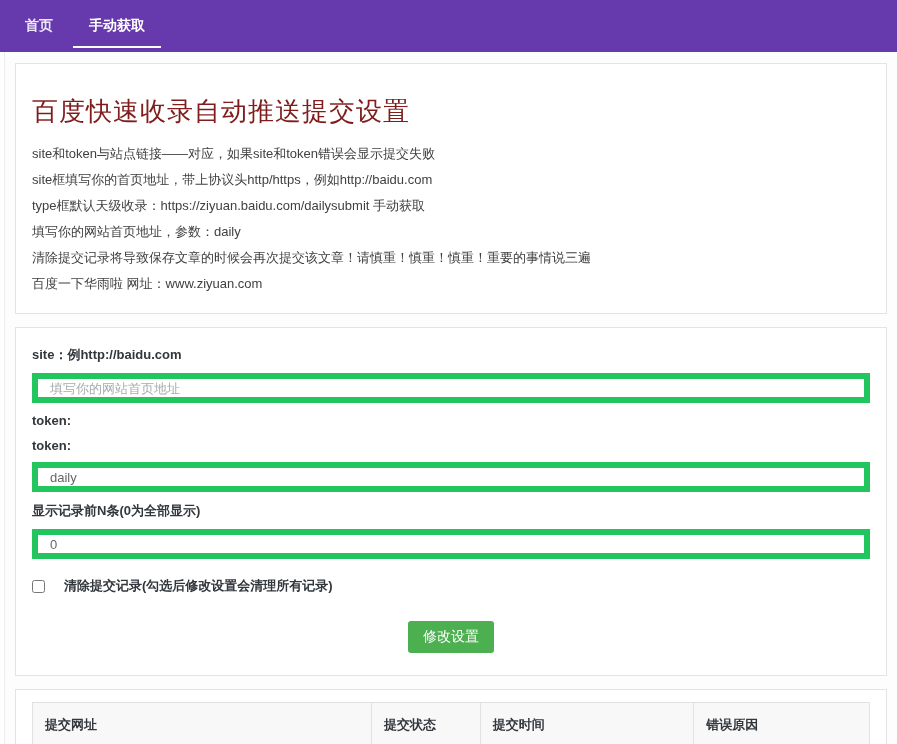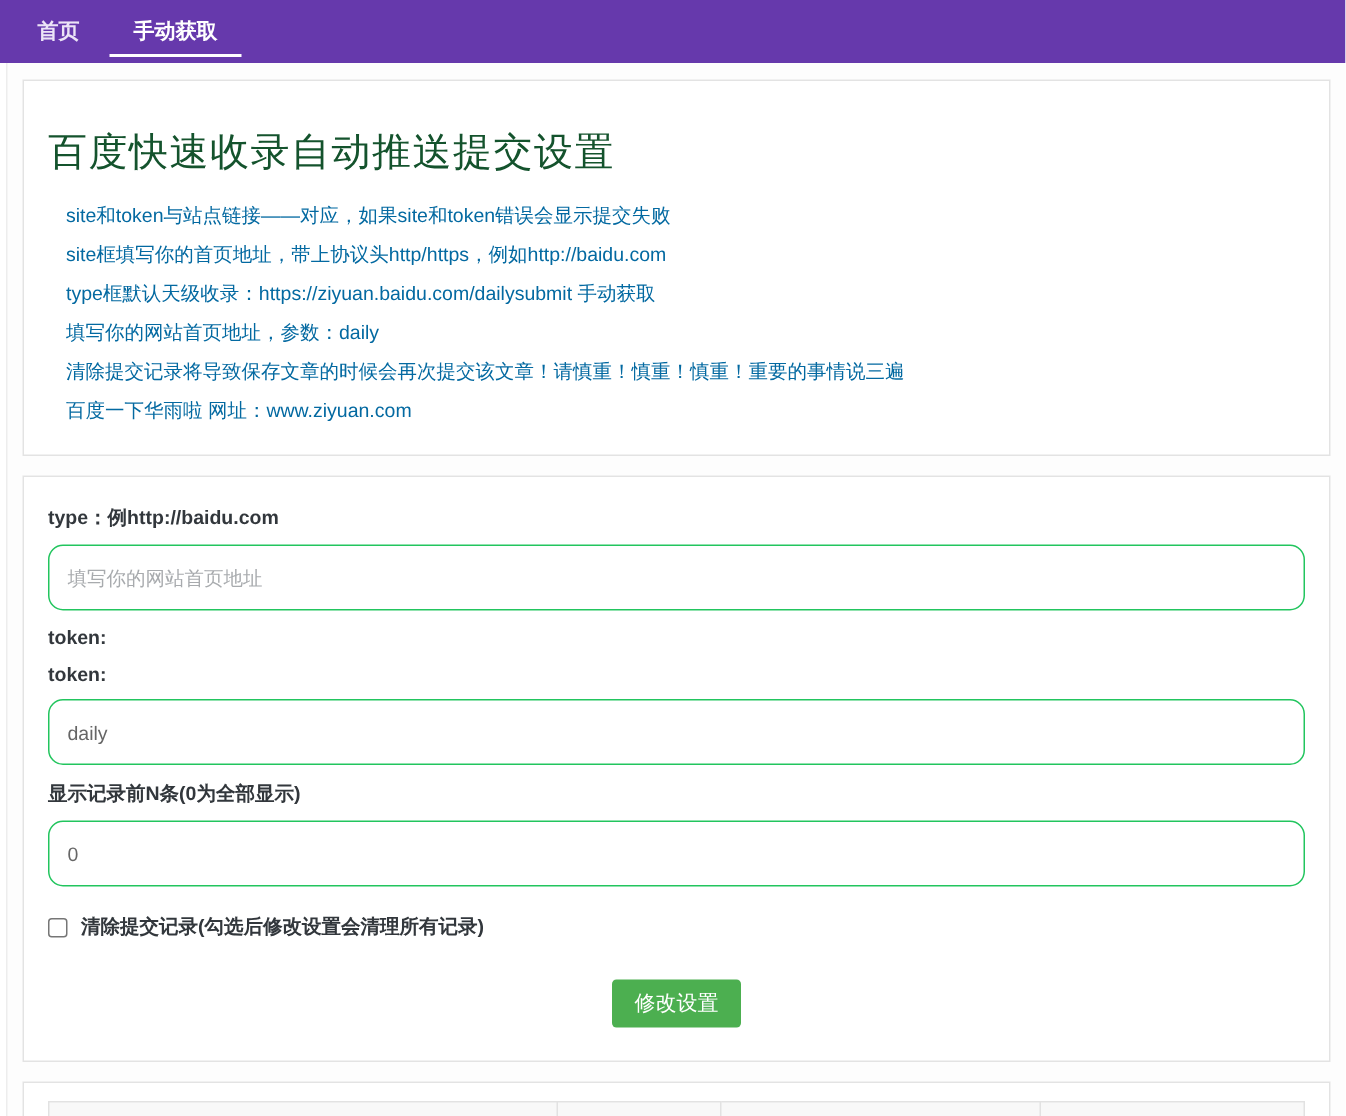--- a/index.html
+++ b/index.html
@@ -4,21 +4,21 @@
 <style>
   * { box-sizing: border-box; margin: 0; padding: 0; }
   html, body { width: 897px; height: 744px; overflow: hidden; }
   body {
     font-family: "Liberation Sans", "DejaVu Sans", sans-serif;
     background: #ffffff;
     color: #444;
   }
   
   .navbar {
-    height: 42px;
+    height: 52px;
     background: #6639ac;
     display: flex;
     align-items: stretch;
     padding-left: 7px;
   }
   .nav-tab {
     position: relative;
     display: flex;
     align-items: center;
     padding: 0 18px;
@@ -45,58 +45,57 @@
   .card {
     background: #ffffff;
     border: 1px solid #e3e3e3;
     margin-bottom: 13px;
     padding: 16px;
   }
   
   .intro-title {
     font-size: 26px;
     font-weight: 400;
-    color: #14532d;
+    color: #7f1d1d;
     margin: 14px 0 12px 0;
     letter-spacing: 1px;
   }
   .intro-line {
     font-size: 13px;
-    color: #0369a1;
+    color: #404040;
     line-height: 26px;
     white-space: nowrap;
-    margin-left: 12px;
   }
   
   .field-label {
     display: block;
     font-size: 13px;
     font-weight: bold;
     color: #32373c;
     margin: 10px 0 9px 0;
   }
   .field-label:first-child { margin-top: 2px; }
   .text-input {
     width: 100%;
-    height: 44px;
-    border: 1px solid #22c55e;
-    border-radius: 10px;
+    height: 30px;
+    border: 6px solid #22c55e;
+    border-radius: 0;
     padding: 0 12px;
     font-size: 13px;
     color: #666;
     background: #fff;
     outline: none;
     font-family: "Liberation Sans", "DejaVu Sans", sans-serif;
   }
   .text-input::placeholder { color: #a8abae; opacity: 1; }
   .checkbox-row {
     display: flex;
     align-items: center;
     margin-top: 18px;
-    gap: 9px;
+    gap: 19px;
   }
   .checkbox-row input[type="checkbox"] {
     width: 13px; height: 13px;
     accent-color: #ffffff;
   }
   .checkbox-label {
     font-size: 13px;
     font-weight: bold;
     color: #32373c;
   }
@@ -155,21 +154,21 @@
     <p class="intro-line">site和token与站点链接——对应，如果site和token错误会显示提交失败</p>
     <p class="intro-line">site框填写你的首页地址，带上协议头http/https，例如http://baidu.com</p>
     <p class="intro-line">type框默认天级收录：https://ziyuan.baidu.com/dailysubmit 手动获取</p>
     <p class="intro-line">填写你的网站首页地址，参数：daily</p>
     <p class="intro-line">清除提交记录将导致保存文章的时候会再次提交该文章！请慎重！慎重！慎重！重要的事情说三遍</p>
     <p class="intro-line">百度一下华雨啦 网址：www.ziyuan.com</p>
   </div>
 
   <div class="card">
 
-    <label class="field-label">type：例http://baidu.com</label>
+    <label class="field-label">site：例http://baidu.com</label>
     <input class="text-input" type="text" placeholder="填写你的网站首页地址" style="">
 
     <label class="field-label">token:</label>
 
     <label class="field-label">token:</label>
     <input class="text-input" type="text" value="daily" style="">
 
     <label class="field-label">显示记录前N条(0为全部显示)</label>
     <input class="text-input" type="text" value="0" style="">
 

